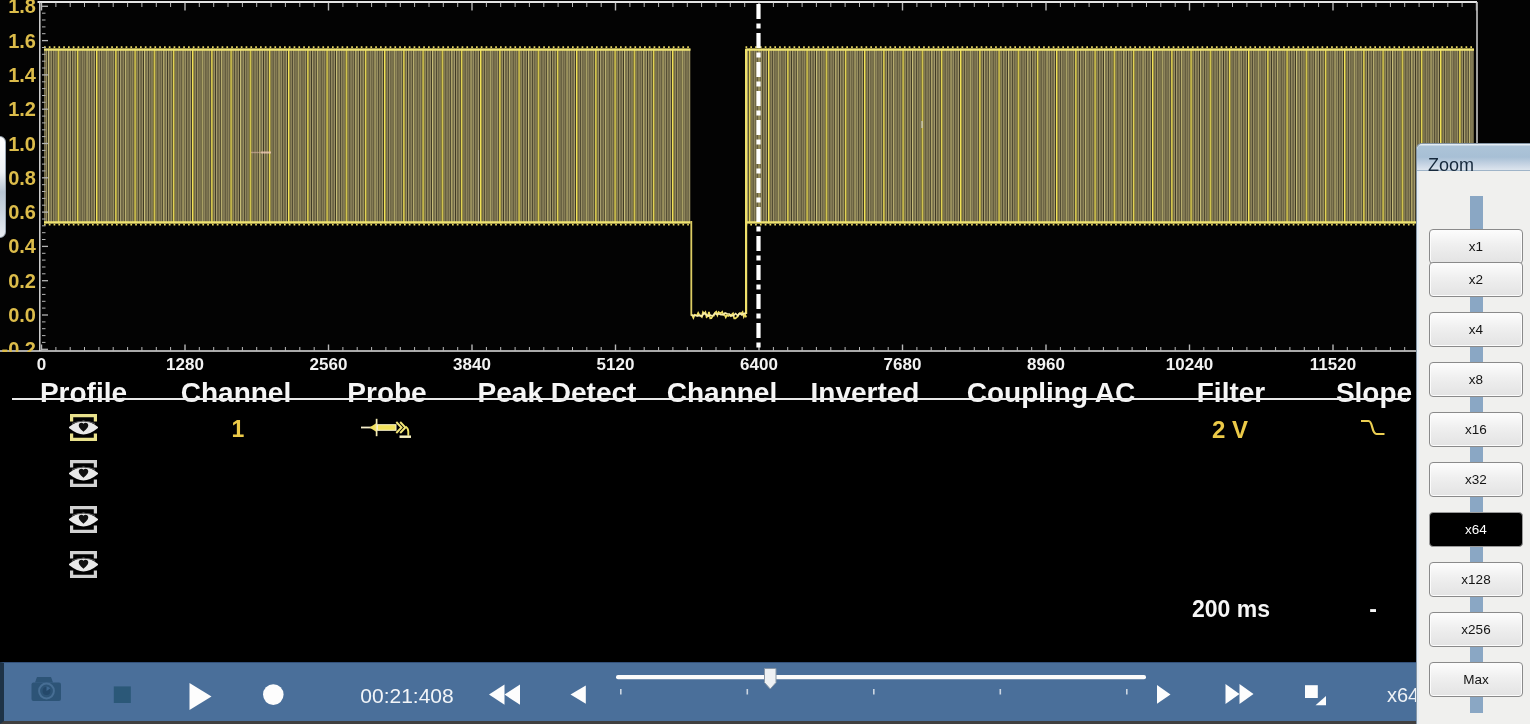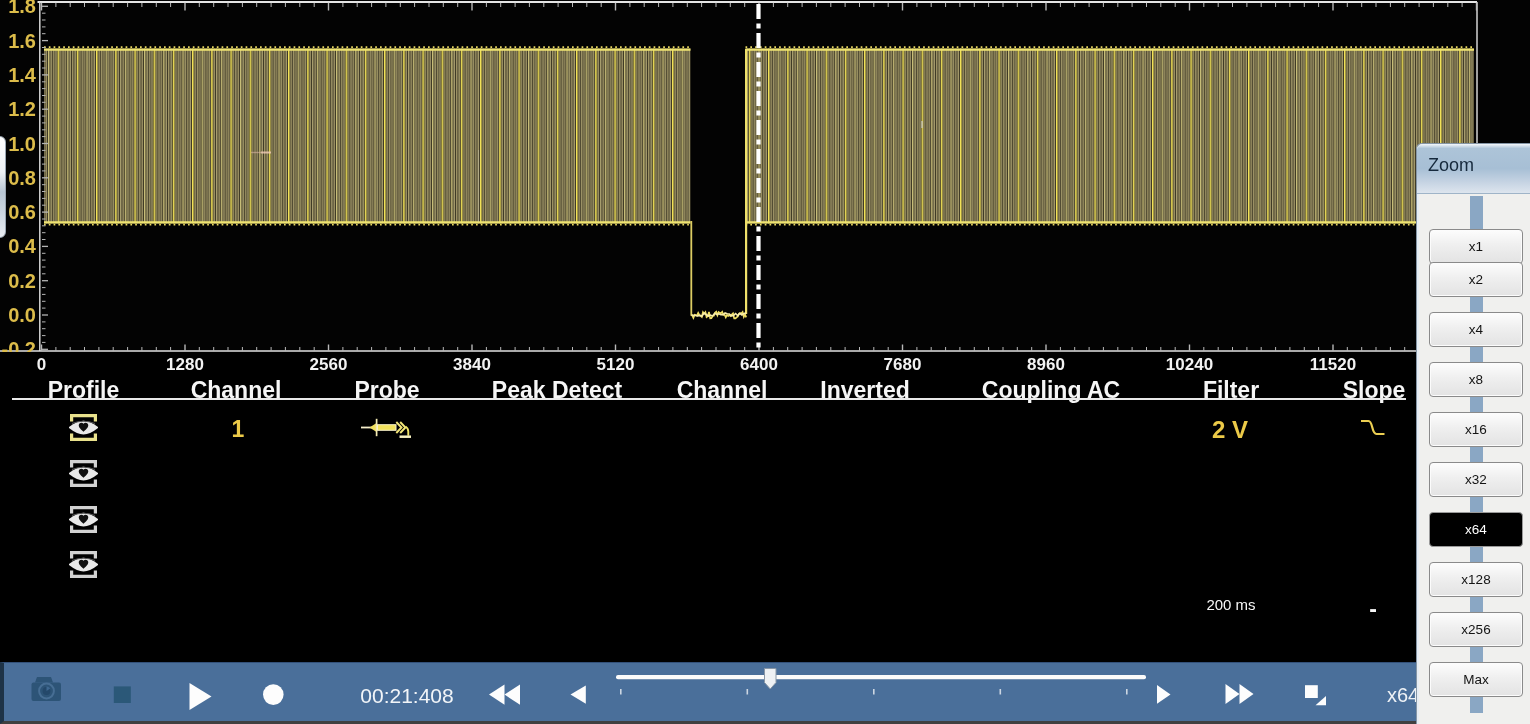--- a/index.html
+++ b/index.html
@@ -2,28 +2,28 @@
 <html><head><meta charset="utf-8">
 <style>
 * { margin:0; padding:0; box-sizing:border-box; }
 body { width:1530px; height:724px; background:#000; overflow:hidden;
   font-family:"Liberation Sans", sans-serif; position:relative; }
 .t { position:absolute; transform:translateX(-50%); white-space:nowrap; }
 .ylab { font:bold 20px "Liberation Sans", sans-serif; fill:#dcbc4a; }
 .xl { position:absolute; top:355px; transform:translateX(-50%); color:#f2f2f2;
   font-weight:bold; font-size:17px; }
 .hd { position:absolute; top:376.5px; transform:translateX(-50%); color:#f6f6f6;
-  font-weight:bold; font-size:23px; }
+  font-weight:bold; font-size:28px; }
 #hline { position:absolute; left:12px; top:398px; width:1394px; height:1.7px; background:#e9e9e9; }
 #toolbar { position:absolute; left:0; top:662px; width:1530px; height:62px;
   background:#4a6f9a; border-bottom:3px solid #404040; border-left:4px solid #1e3347; border-top:1px solid #33517a; }
 #panel { position:absolute; left:1416px; top:143px; width:114px; height:581px;
   background:#f0f0ee; border-left:1px solid #8596a6; border-top:1px solid #8596a6;
   border-top-left-radius:6px; overflow:hidden; box-shadow:inset 2px 0 0 #e6edf4; }
-#phead { position:absolute; left:0; top:0; width:114px; height:50px;
+#phead { position:absolute; left:0; top:0; width:114px; height:27px;
   background:linear-gradient(180deg,#f4f8fb 0%,#adc4d8 9%,#a7bfd5 50%,#c8d5e4 80%,#dde5ee 100%);
   border-bottom:1px solid #9fb4c8; color:#16293c; font-size:18px; line-height:42px;
   padding-left:11px; border-top-left-radius:6px; }
 #ptrack { position:absolute; left:53px; top:52px; width:13px; height:517px; background:#8aa7c4; }
 .zbtn { position:absolute; left:12px; width:94px; height:34.5px; border:1px solid #8a8a8a;
   border-radius:4px; background:linear-gradient(180deg,#fdfdfd,#efefef 45%,#e3e3e3);
   font-size:13.5px; color:#141414; text-align:center; line-height:33px;
   box-shadow:0 0 0 1px #fcfcfc inset; }
 .zbtn.sel { background:#000; color:#fff; border-color:#9a9a9a; box-shadow:none; }
 </style></head>
@@ -390,21 +390,21 @@
 <rect x="16.5" y="8.7" width="18.5" height="5.6" fill="#f1e15c" stroke="#f8f2cc" stroke-width="1"></rect>
 <polyline points="35.3,6 40.5,11.5 35.3,17" fill="none" stroke="#f3e678" stroke-width="1.9"></polyline>
 <polyline points="39.2,6 44.4,11.5 39.2,17" fill="none" stroke="#f3e678" stroke-width="1.9"></polyline>
 <path d="M44.5,10.5 q2.8,1.8 2.8,5.2 l0,4" fill="none" stroke="#f0e468" stroke-width="1.9"></path>
 <line x1="38.5" y1="20.7" x2="50" y2="20.7" stroke="#f8f2c0" stroke-width="2.5"></line>
 </svg>
 <div class="t" style="left:1230px;top:415.5px;color:#ecca48;font-weight:bold;font-size:24px">2&nbsp;V</div>
 <svg width="28" height="24" viewBox="0 0 28 24" style="position:absolute;left:1359px;top:416px">
 <path d="M2,5 h7.5 c4.5,0 3,13 8,13 h8" fill="none" stroke="#eccf52" stroke-width="2.2"></path>
 </svg>
-<div class="t" style="left:1231px;top:596px;color:#f6f6f6;font-weight:normal;font-size:15px">200&nbsp;ms</div>
+<div class="t" style="left:1231px;top:596px;color:#f6f6f6;font-weight:bold;font-size:23px">200&nbsp;ms</div>
 <div class="t" style="left:1373px;top:596px;color:#f6f6f6;font-weight:bold;font-size:23px">-</div>
 <div id="toolbar">
 <svg width="1530" height="62" style="position:absolute;left:0;top:0">
 <g fill="#2d5477">
  <path d="M33,14 h14 l2,5.5 h-18 z"></path>
  <rect x="27.5" y="19.5" width="29.5" height="18.5" rx="2"></rect>
 </g>
 <circle cx="42.5" cy="28" r="7.4" fill="none" stroke="#476e94" stroke-width="2"></circle>
 <circle cx="42.5" cy="28" r="3.9" fill="#24486a"></circle>
 <path d="M42.5,28 L46.2,25.6 A4.4,4.4 0 0 0 42.5,23.6 Z" fill="#3f6890"></path>

